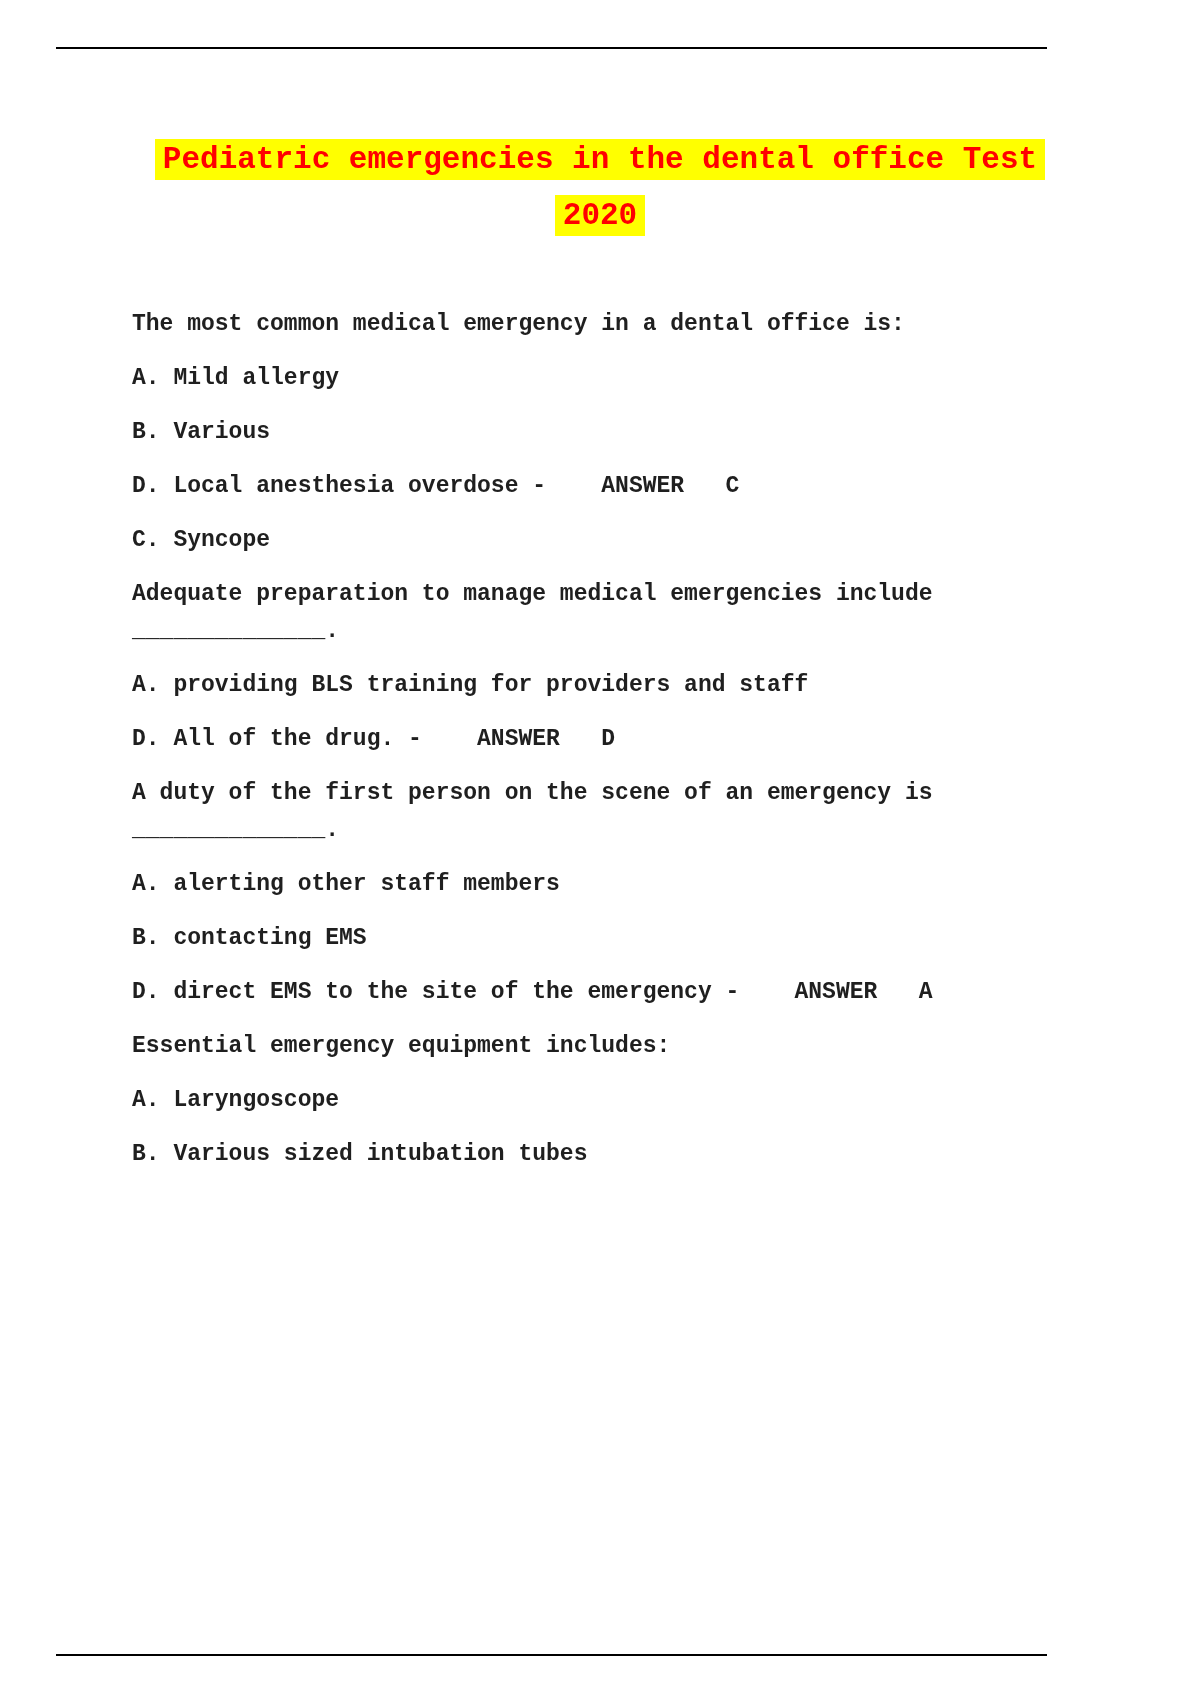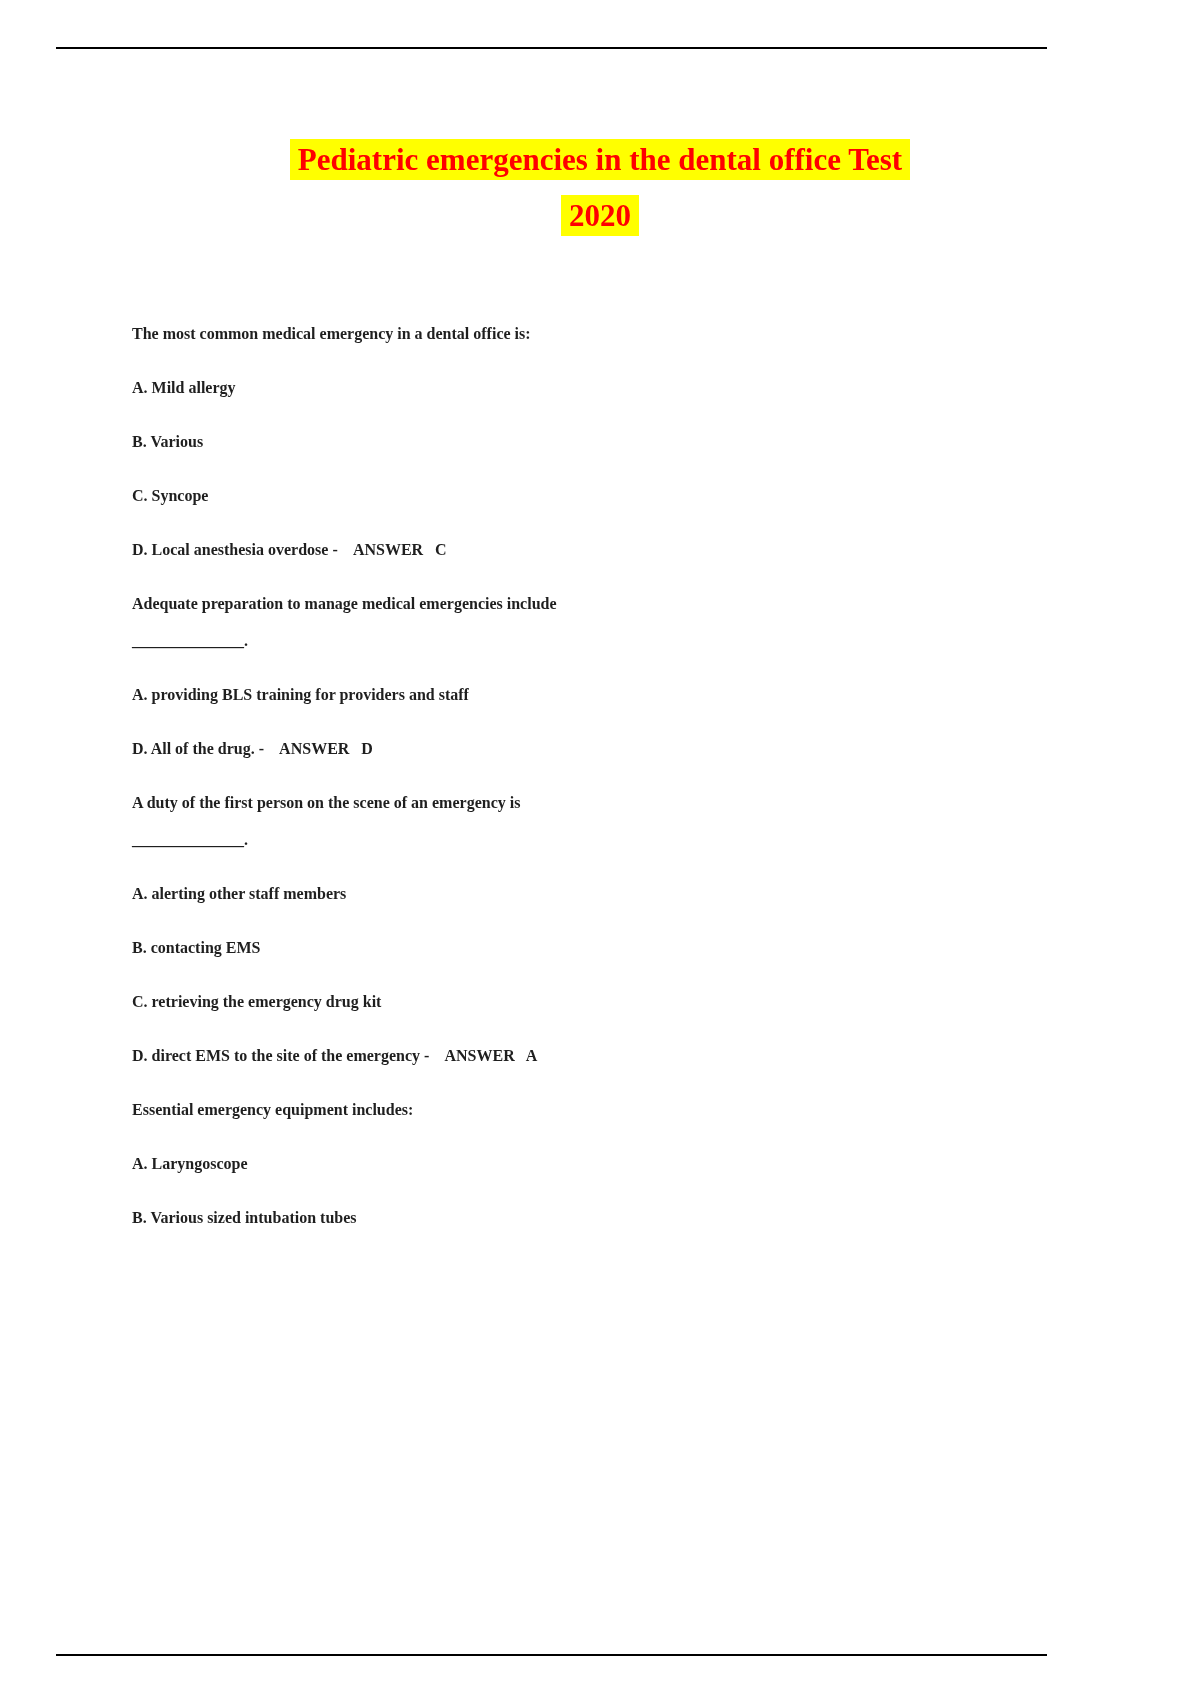--- a/index.html
+++ b/index.html
@@ -5,21 +5,21 @@
   html, body {
     margin: 0;
     padding: 0;
     background: #ffffff;
   }
   .page {
     position: relative;
     width: 1200px;
     height: 1700px;
     background: #ffffff;
-    font-family: Liberation Serif, serif;
+    font-family: Liberation Mono, monospace;
     overflow: hidden;
   }
   .rule {
     border: none;
     border-top: 2px solid #000000;
     margin: 0;
   }
   .rule-top {
     position: absolute;
     top: 47px;
@@ -48,22 +48,22 @@
     background: #ffff00;
     padding: 3px 8px;
   }
   .content {
     position: absolute;
     top: 306px;
     left: 132px;
     width: 930px;
   }
   .para {
-    margin: 9px 0 17px 0;
-    font-size: 16px;
+    margin: 0 0 17px 0;
+    font-size: 23px;
     font-weight: 700;
     color: #1f1f1f;
     line-height: 37px;
     white-space: pre-wrap;
   }
 </style>
 </head>
 <body>
 
 <div class="page">
@@ -72,29 +72,28 @@
   <h1 class="title">
     <span class="hl">Pediatric emergencies in the dental office Test</span>
     <br>
     <span class="hl">2020</span>
   </h1>
 
   <div class="content" id="questions">
       <p class="para">The most common medical emergency in a dental office is:</p>
       <p class="para">A. Mild allergy</p>
       <p class="para">B. Various</p>
+      <p class="para">D. Local anesthesia overdose -    ANSWER   C</p>
       <p class="para">C. Syncope</p>
-      <p class="para">D. Local anesthesia overdose -    ANSWER   C</p>
       <p class="para">Adequate preparation to manage medical emergencies include<br>______________.</p>
       <p class="para">A. providing BLS training for providers and staff</p>
       <p class="para">D. All of the drug. -    ANSWER   D</p>
       <p class="para">A duty of the first person on the scene of an emergency is<br>______________.</p>
       <p class="para">A. alerting other staff members</p>
       <p class="para">B. contacting EMS</p>
-      <p class="para">C. retrieving the emergency drug kit</p>
       <p class="para">D. direct EMS to the site of the emergency -    ANSWER   A</p>
       <p class="para">Essential emergency equipment includes:</p>
       <p class="para">A. Laryngoscope</p>
       <p class="para">B. Various sized intubation tubes</p>
     </div>
 
   <hr class="rule rule-bottom">
 </div>
 
 </body></html>

